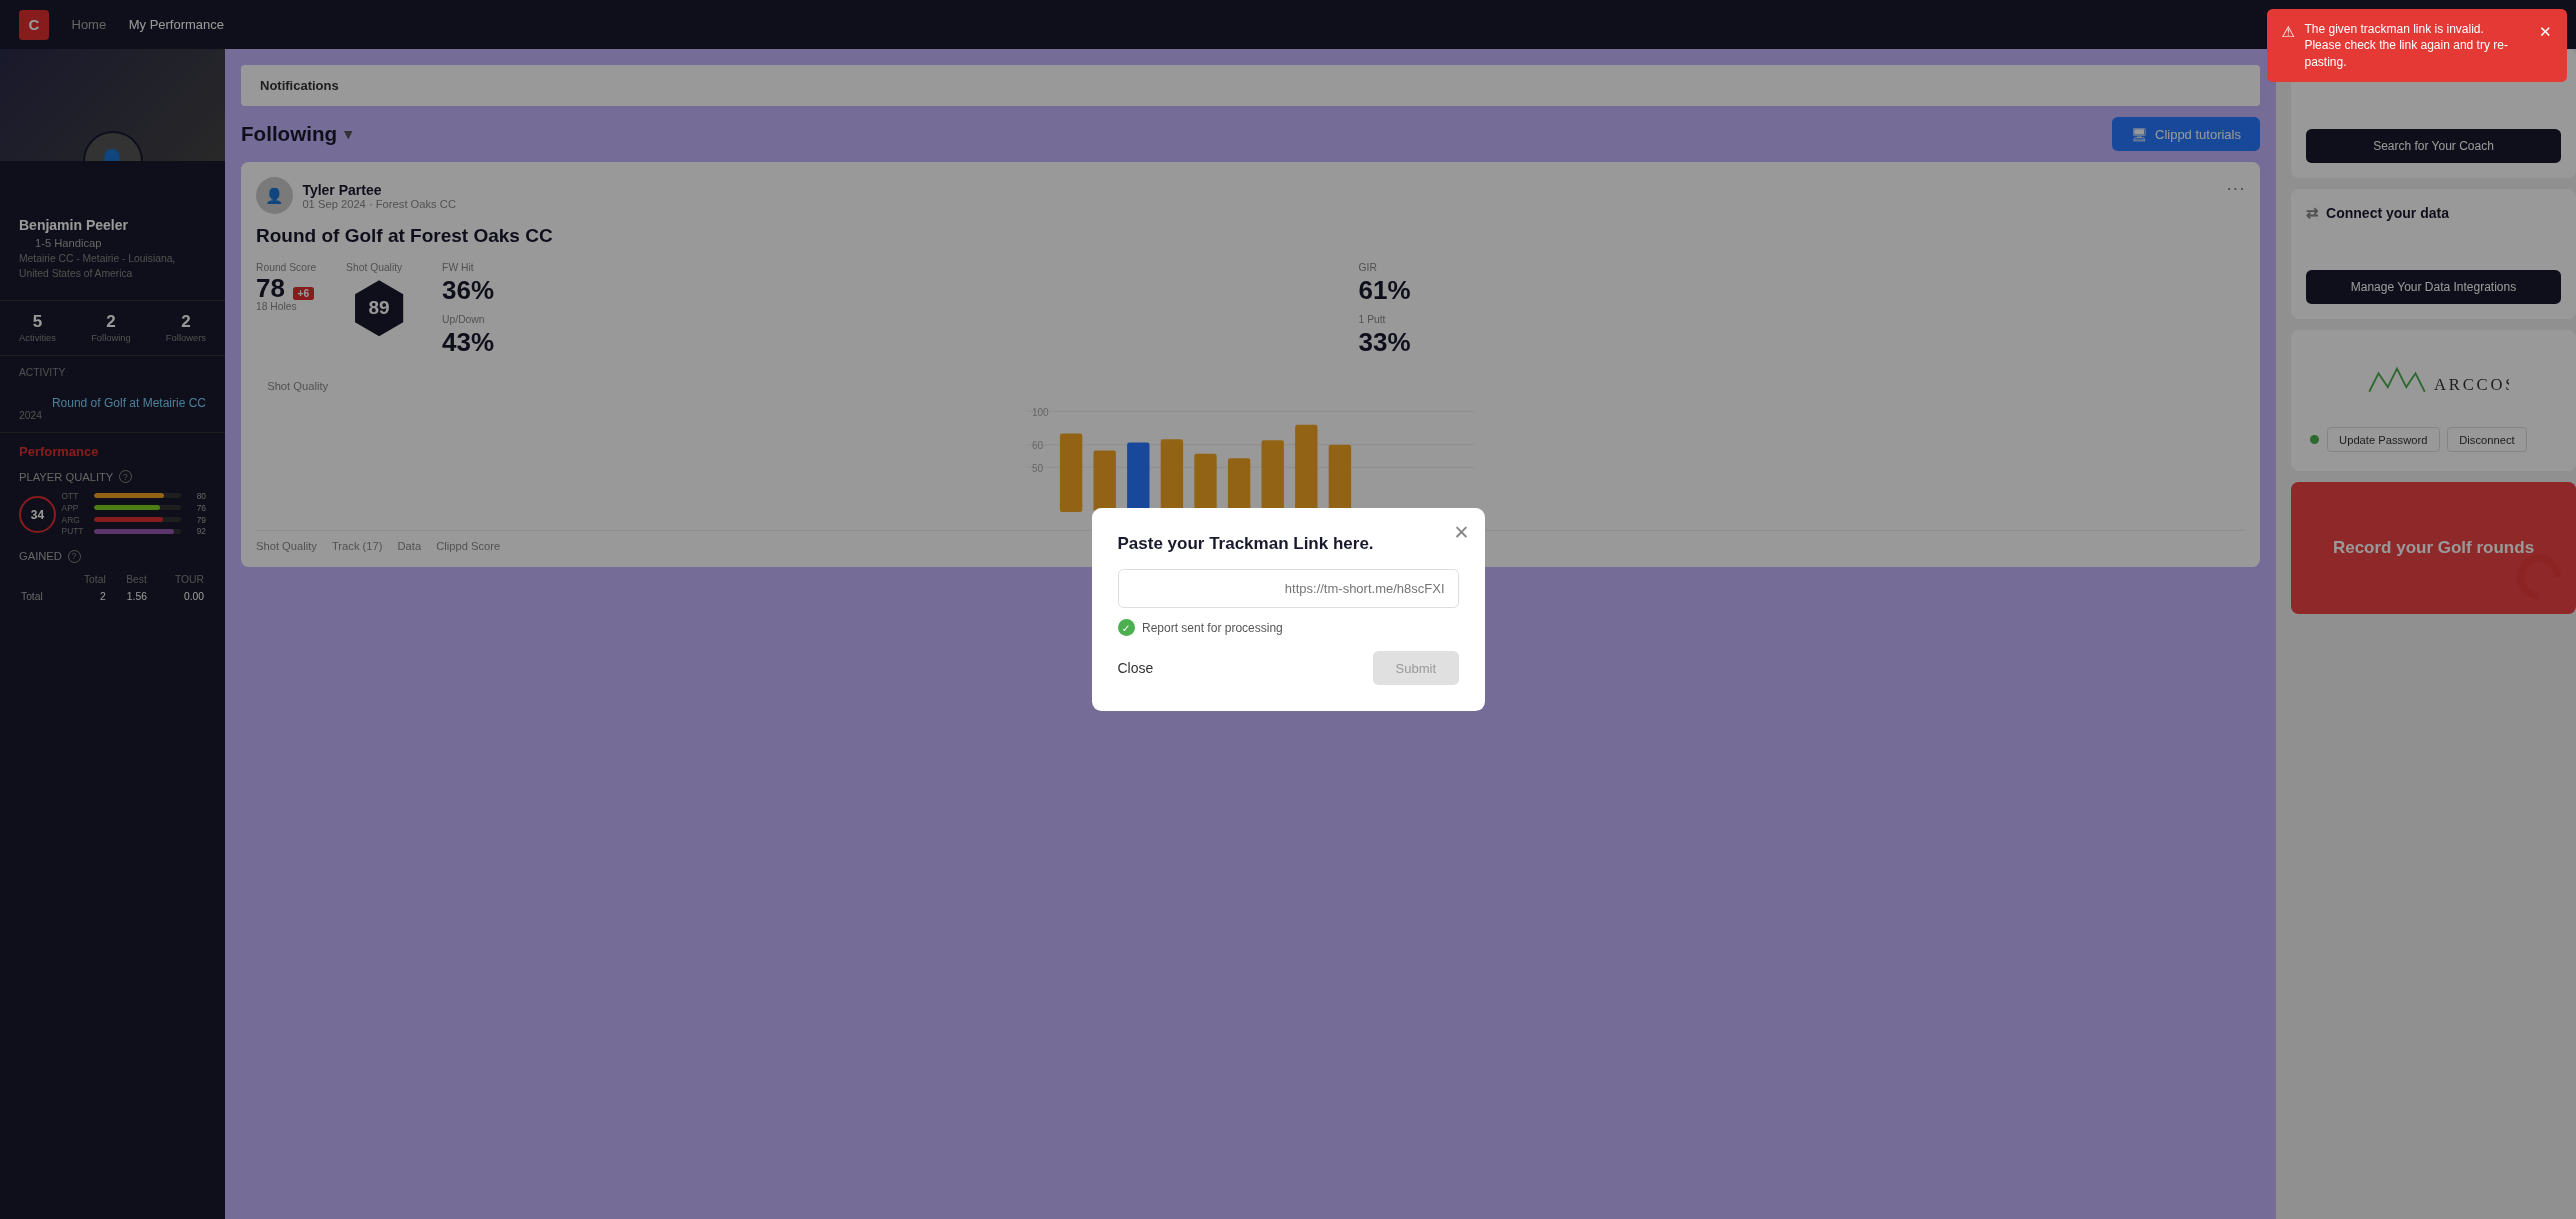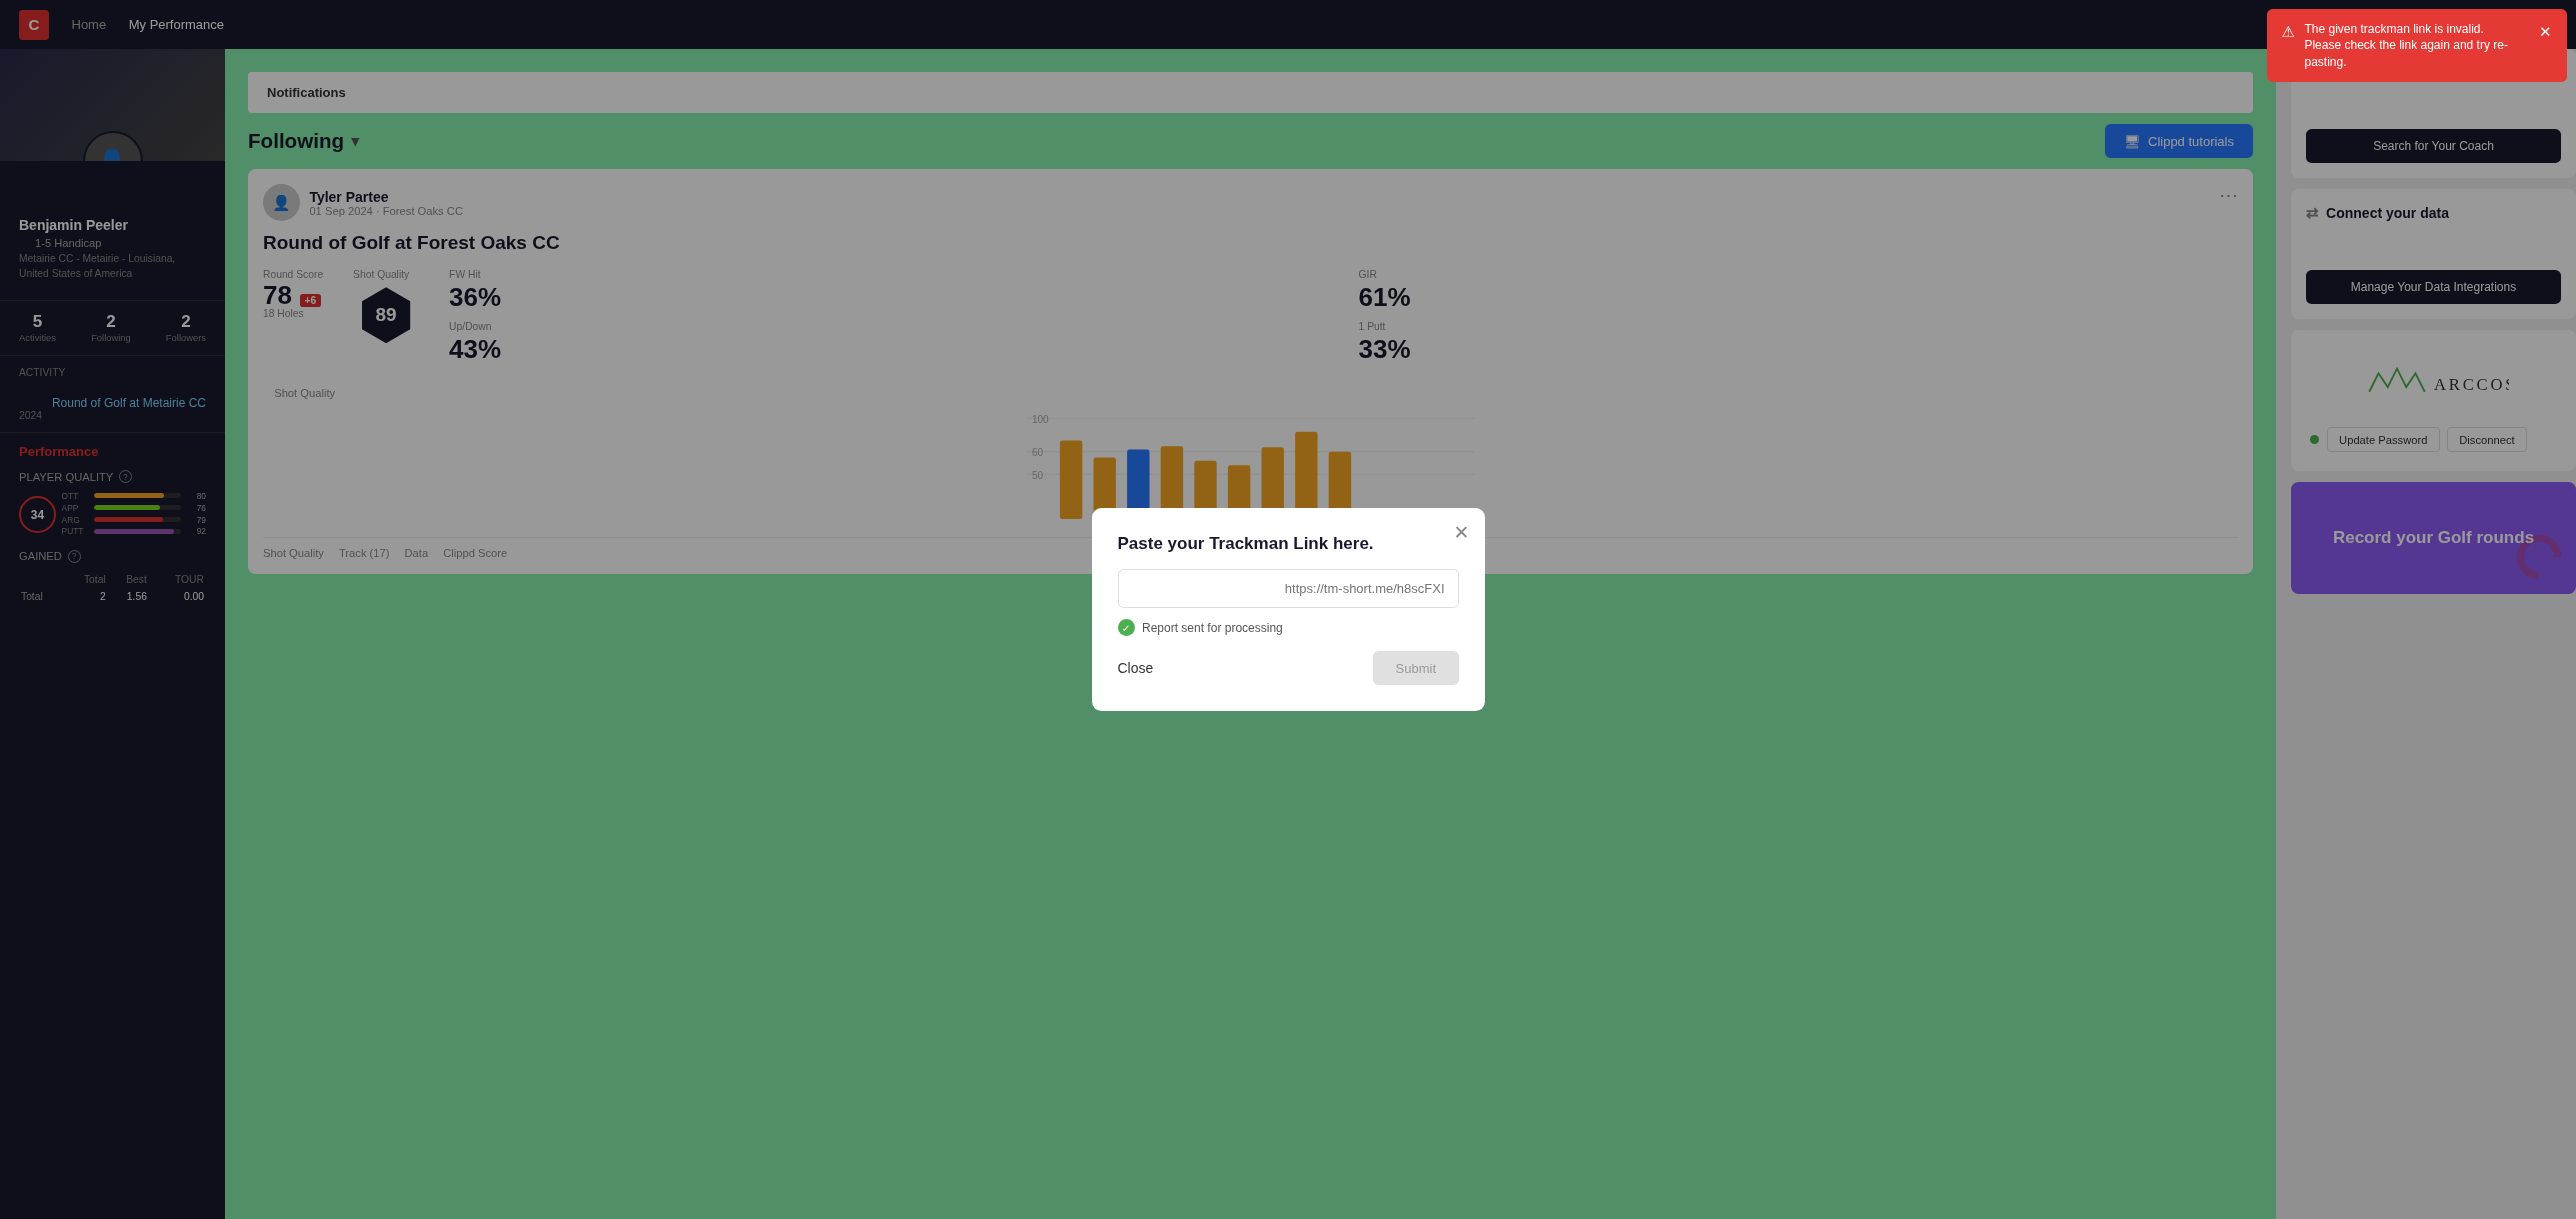--- a/index.html
+++ b/index.html
@@ -191,22 +191,22 @@
       font-size: 8.4px;
       color: #aaa;
       width: 19px;
       text-align: right;
     }
 
     
     .main {
       flex: 1;
       overflow-y: auto;
-      background: #86efac;
-      padding: 23px;
+      background: #c4b5fd;
+      padding: 16px;
     }
 
     
     .notifications-bar {
       background: white;
       padding: 13px 19px;
       font-size: 13px;
       font-weight: 600;
       color: #333;
       margin-bottom: 11.2px;
@@ -424,24 +424,24 @@
     .outline-btn {
       border: 0.9px solid #ddd;
       background: white;
       color: #333;
       border-radius: 3.7px;
       padding: 5.6px 11.2px;
       font-size: 11.2px;
       cursor: pointer;
     }
     .capture-card {
-      background: #8b5cf6;
+      background: #ef4444;
       border-radius: 7.5px;
       overflow: hidden;
-      height: 112px;
+      height: 132px;
       display: flex;
       align-items: center;
       justify-content: center;
       position: relative;
     }
     .capture-text {
       color: white;
       font-size: 17px;
       font-weight: 700;
       text-align: center;

